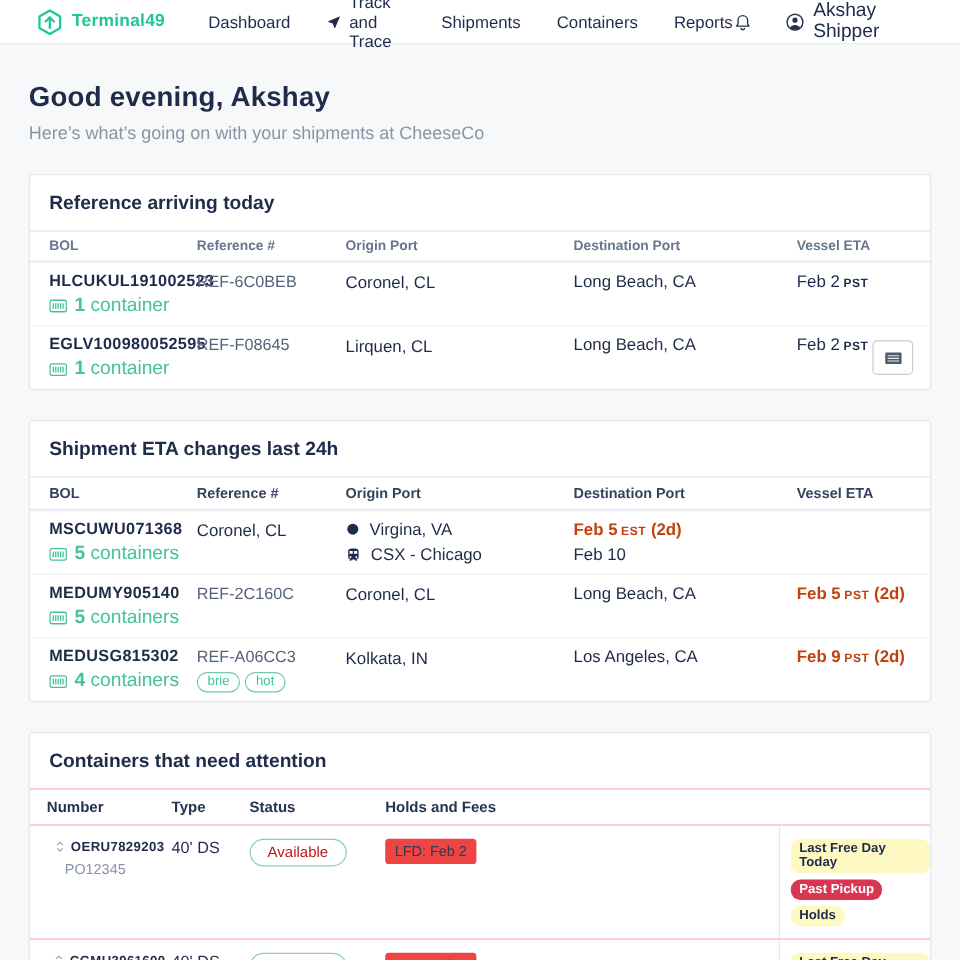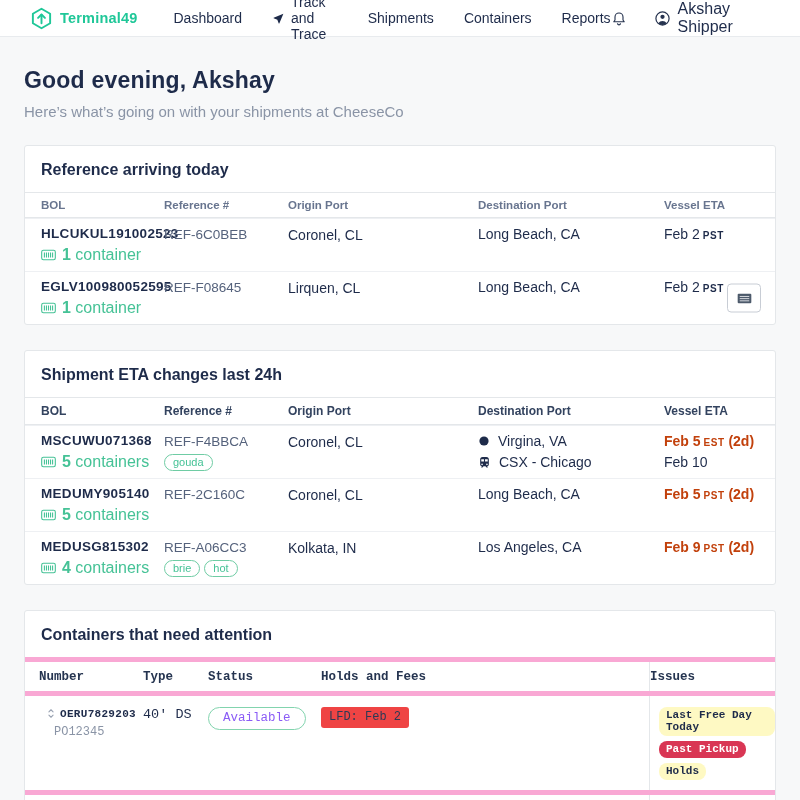--- a/index.html
+++ b/index.html
@@ -48,33 +48,33 @@
   .eta-line { font-size:14px; font-weight:500; }
   .eta-line + .eta-line { margin-top:5px; }
   .eta-tz { font-size:10px; font-weight:600; letter-spacing:.5px; margin-left:3px; }
   .eta-line.late { color:#c2410c; font-weight:600; }
   .action-btn { position:absolute; right:14px; top:50%; transform:translateY(-50%);
     width:34px; height:29px; background:#fff; border:1px solid #c8cdd5; border-radius:4px;
     display:flex; align-items:center; justify-content:center; cursor:pointer; }
 
   
   .cont-row { display:grid; grid-template-columns:104px 65px 113px 328px 1fr;
-    padding-left:14px; border-top:5px solid #f9a8d4; align-items:stretch;font-family:Liberation Mono, monospace; }
+    padding-left:14px; border-top:1px solid #f9a8d4; align-items:stretch; }
   .cont-head { font-size:12.5px; font-weight:700; color:#253450; }
   .cont-head .ccell { padding:8px 0 7px; }
   .ccell { padding:11px 0 10px; }
   .issues-cell { border-left:1px solid #e4e7ea; padding-left:9px; display:flex;
     flex-direction:column; align-items:flex-start; gap:5px; }
   .num-line { display:flex; align-items:center; gap:4px; font-size:11px; font-weight:700;
     letter-spacing:.3px;justify-content:center; }
   .po-text { margin-left:15px; margin-top:5px; font-size:12px; color:#8a94a6; }
   .type-text { font-size:13.5px; }
   .pill { display:inline-block; font-size:12.5px; border-radius:13px; padding:3px 14px 4px;
     border:1px solid; background:#fff; }
-  .pill.ok { border-color:#82d4ae; color:#8b5cf6;text-align:right; }
+  .pill.ok { border-color:#82d4ae; color:#b91c1c;text-align:right; }
   .holds-cell { display:flex; flex-direction:column; align-items:flex-start; gap:9px; }
   .hold-badge { font-size:12px; padding:3px 8px 4px; border-radius:3px; }
   .hold-badge.gray { background:#ef4444; color:#2b3a55; }
   .issue-badge { font-size:11px; font-weight:700; padding:2px 7px 3px; border-radius:8px; }
   .issue-badge.warn { background:#fef9c3; color:#1e2b4a; }
   .issue-badge.danger { background:#d93654; color:#fff; }
 </style>
 </head>
 <body>
 
@@ -226,26 +226,20 @@
             <div class="containers-line">
               <span class="icon">
                 <svg width="15" height="12" viewBox="0 0 22 16" fill="none" stroke="#45c296" stroke-width="1.6">
                   <rect x="1" y="1" width="20" height="14" rx="2.5"></rect>
                   <path d="M5 4.5 v7 M8 4.5 v7 M11 4.5 v7 M14 4.5 v7 M17 4.5 v7"></path>
                 </svg>
               </span>
               <span><b>5</b><span>&nbsp;containers</span></span>
             </div>
           </div>
-          <div>
-            <div class="ref-text">REF-F4BBCA</div>
-            <div class="tag-row">
-              <span class="tag">gouda</span>
-            </div>
-          </div>
           <div class="plain-cell">Coronel, CL</div>
           <div>
             <div class="dest-line">
               <span class="icon">
                 <svg width="12" height="12" viewBox="0 0 12 12">
                   <circle cx="6" cy="6" r="4.6" fill="#1e2b4a"></circle>
                 </svg>
               </span>
               <span>Virgina, VA</span>
             </div>
@@ -323,21 +317,20 @@
   </section>
 
   <section class="card" id="card-attention">
     <h2 class="card-title">Containers that need attention</h2>
     <div id="attention-table">
         <div class="cont-row cont-head">
           <div class="ccell">Number</div>
           <div class="ccell">Type</div>
           <div class="ccell">Status</div>
           <div class="ccell">Holds and Fees</div>
-          <div class="ccell issues-cell">Issues</div>
         </div>
         <div class="cont-row">
           <div class="ccell">
             <div class="num-line">
               <span class="icon">
                 <svg width="10" height="13" viewBox="0 0 24 28" fill="none" stroke="#9aa3b2" stroke-width="2.6" stroke-linecap="round" stroke-linejoin="round">
                   <path d="M7 10 L12 5 L17 10"></path>
                   <path d="M7 18 L12 23 L17 18"></path>
                 </svg>
               </span>

